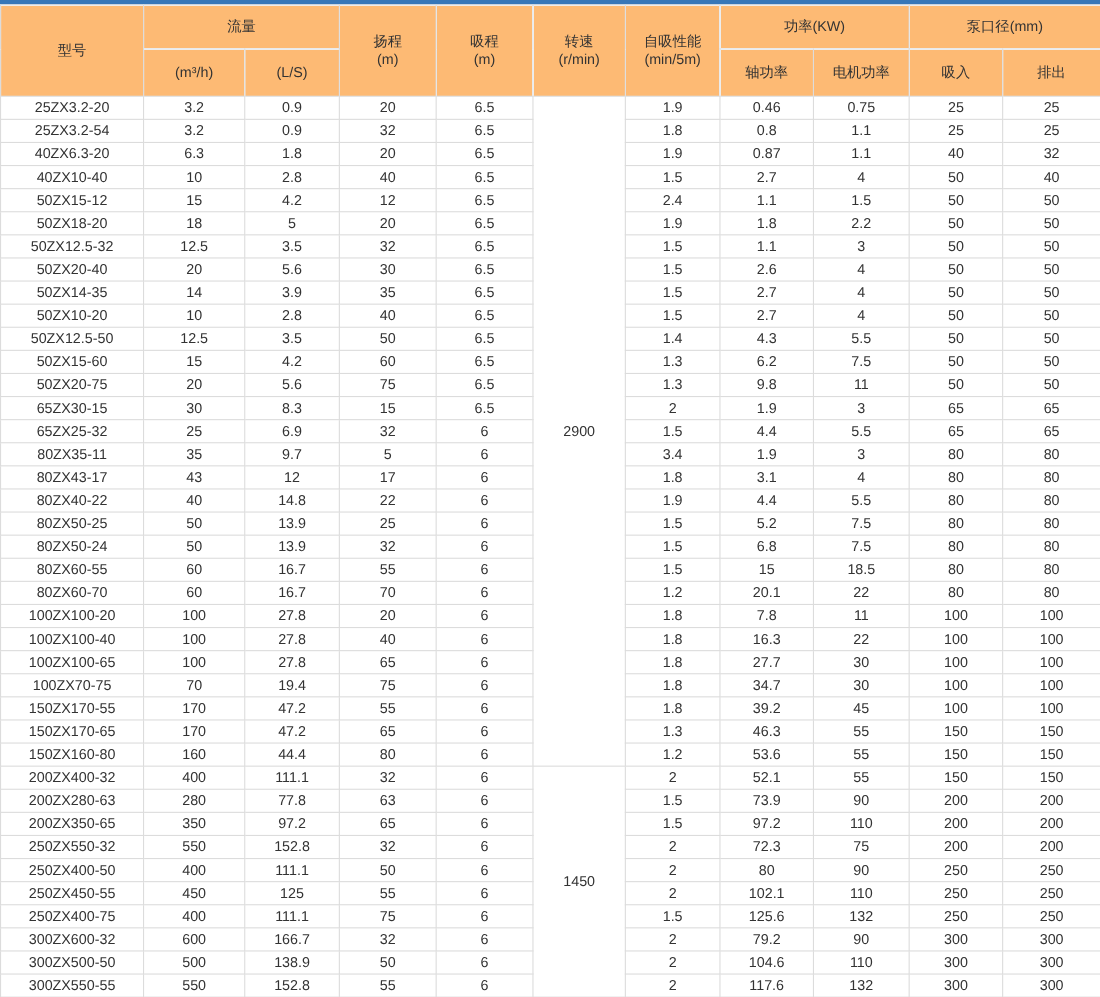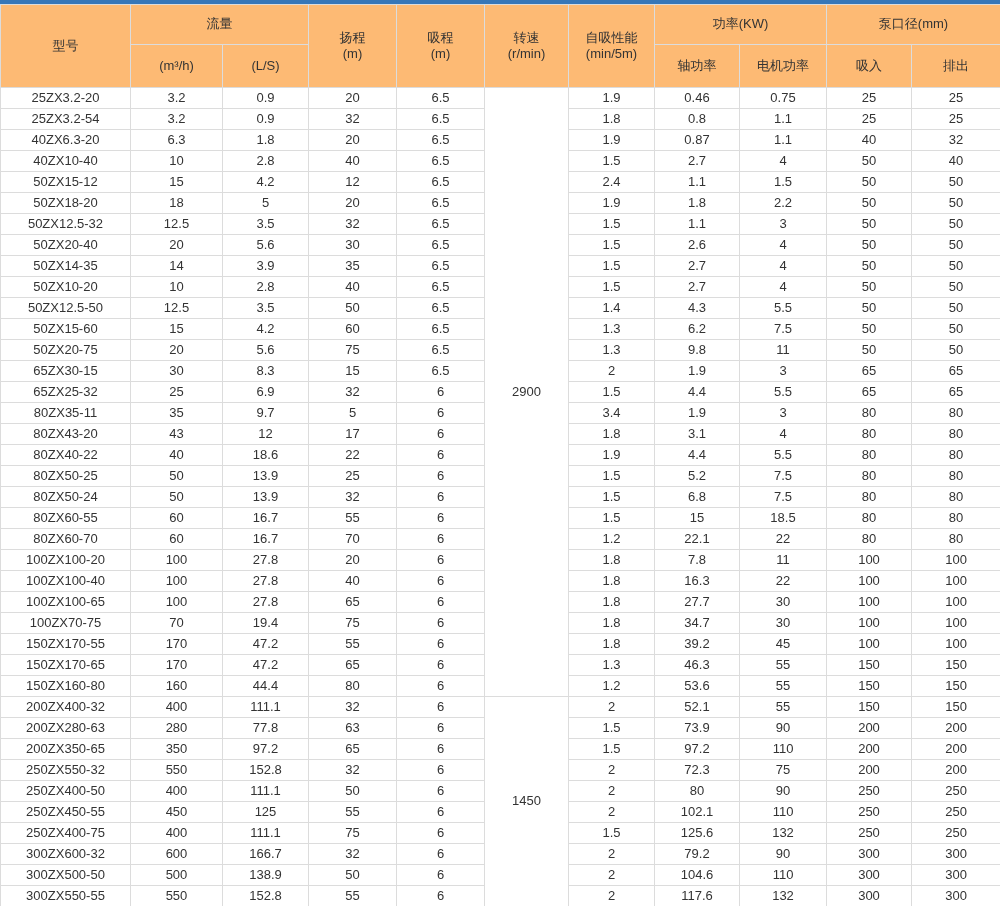--- a/index.html
+++ b/index.html
@@ -274,35 +274,35 @@
           <td>9.7</td>
           <td>5</td>
           <td>6</td>
           <td>3.4</td>
           <td>1.9</td>
           <td>3</td>
           <td>80</td>
           <td>80</td>
         </tr>
         <tr>
-          <td>80ZX43-20</td>
+          <td>80ZX43-17</td>
           <td>43</td>
           <td>12</td>
           <td>17</td>
           <td>6</td>
           <td>1.8</td>
           <td>3.1</td>
           <td>4</td>
           <td>80</td>
           <td>80</td>
         </tr>
         <tr>
           <td>80ZX40-22</td>
           <td>40</td>
-          <td>18.6</td>
+          <td>14.8</td>
           <td>22</td>
           <td>6</td>
           <td>1.9</td>
           <td>4.4</td>
           <td>5.5</td>
           <td>80</td>
           <td>80</td>
         </tr>
         <tr>
           <td>80ZX50-25</td>
@@ -340,21 +340,21 @@
           <td>80</td>
           <td>80</td>
         </tr>
         <tr>
           <td>80ZX60-70</td>
           <td>60</td>
           <td>16.7</td>
           <td>70</td>
           <td>6</td>
           <td>1.2</td>
-          <td>22.1</td>
+          <td>20.1</td>
           <td>22</td>
           <td>80</td>
           <td>80</td>
         </tr>
         <tr>
           <td>100ZX100-20</td>
           <td>100</td>
           <td>27.8</td>
           <td>20</td>
           <td>6</td>

